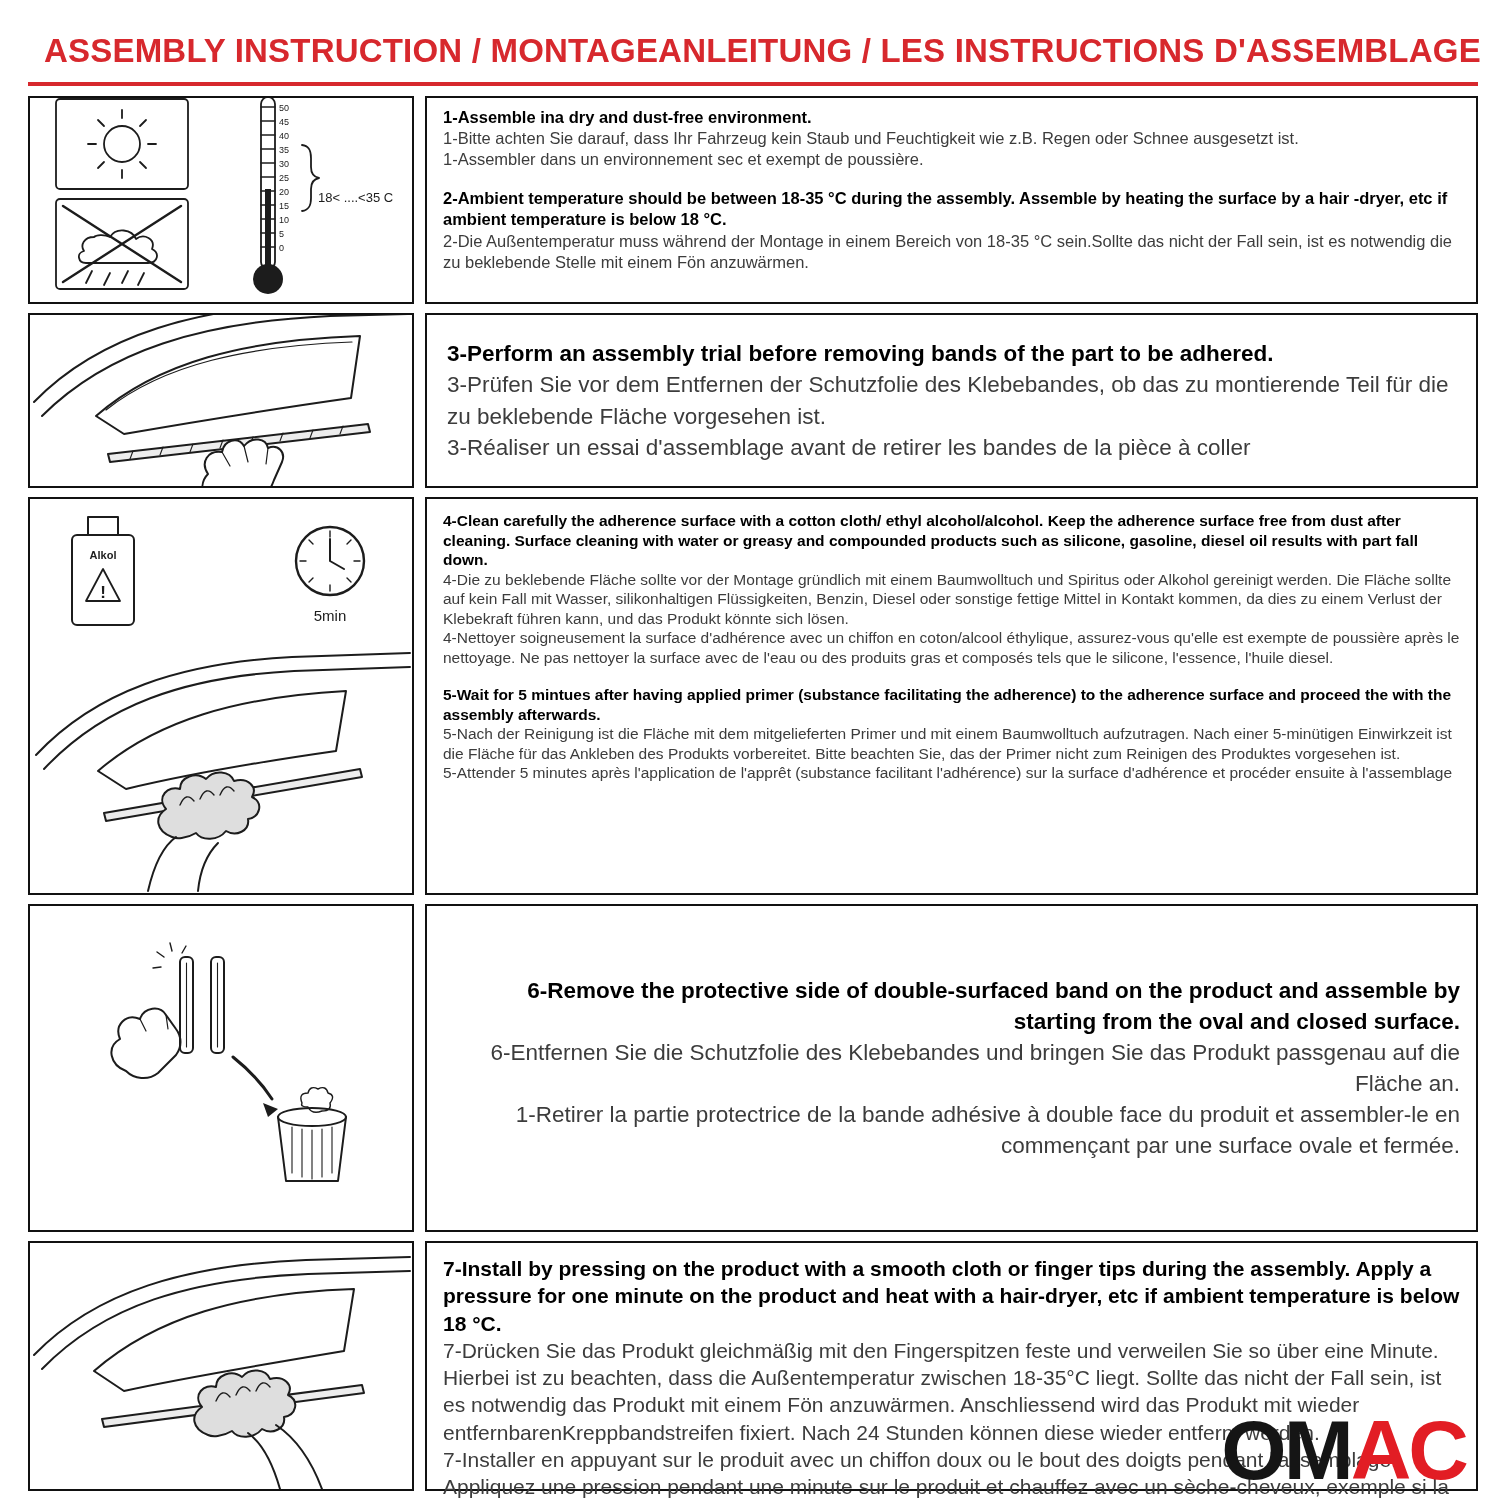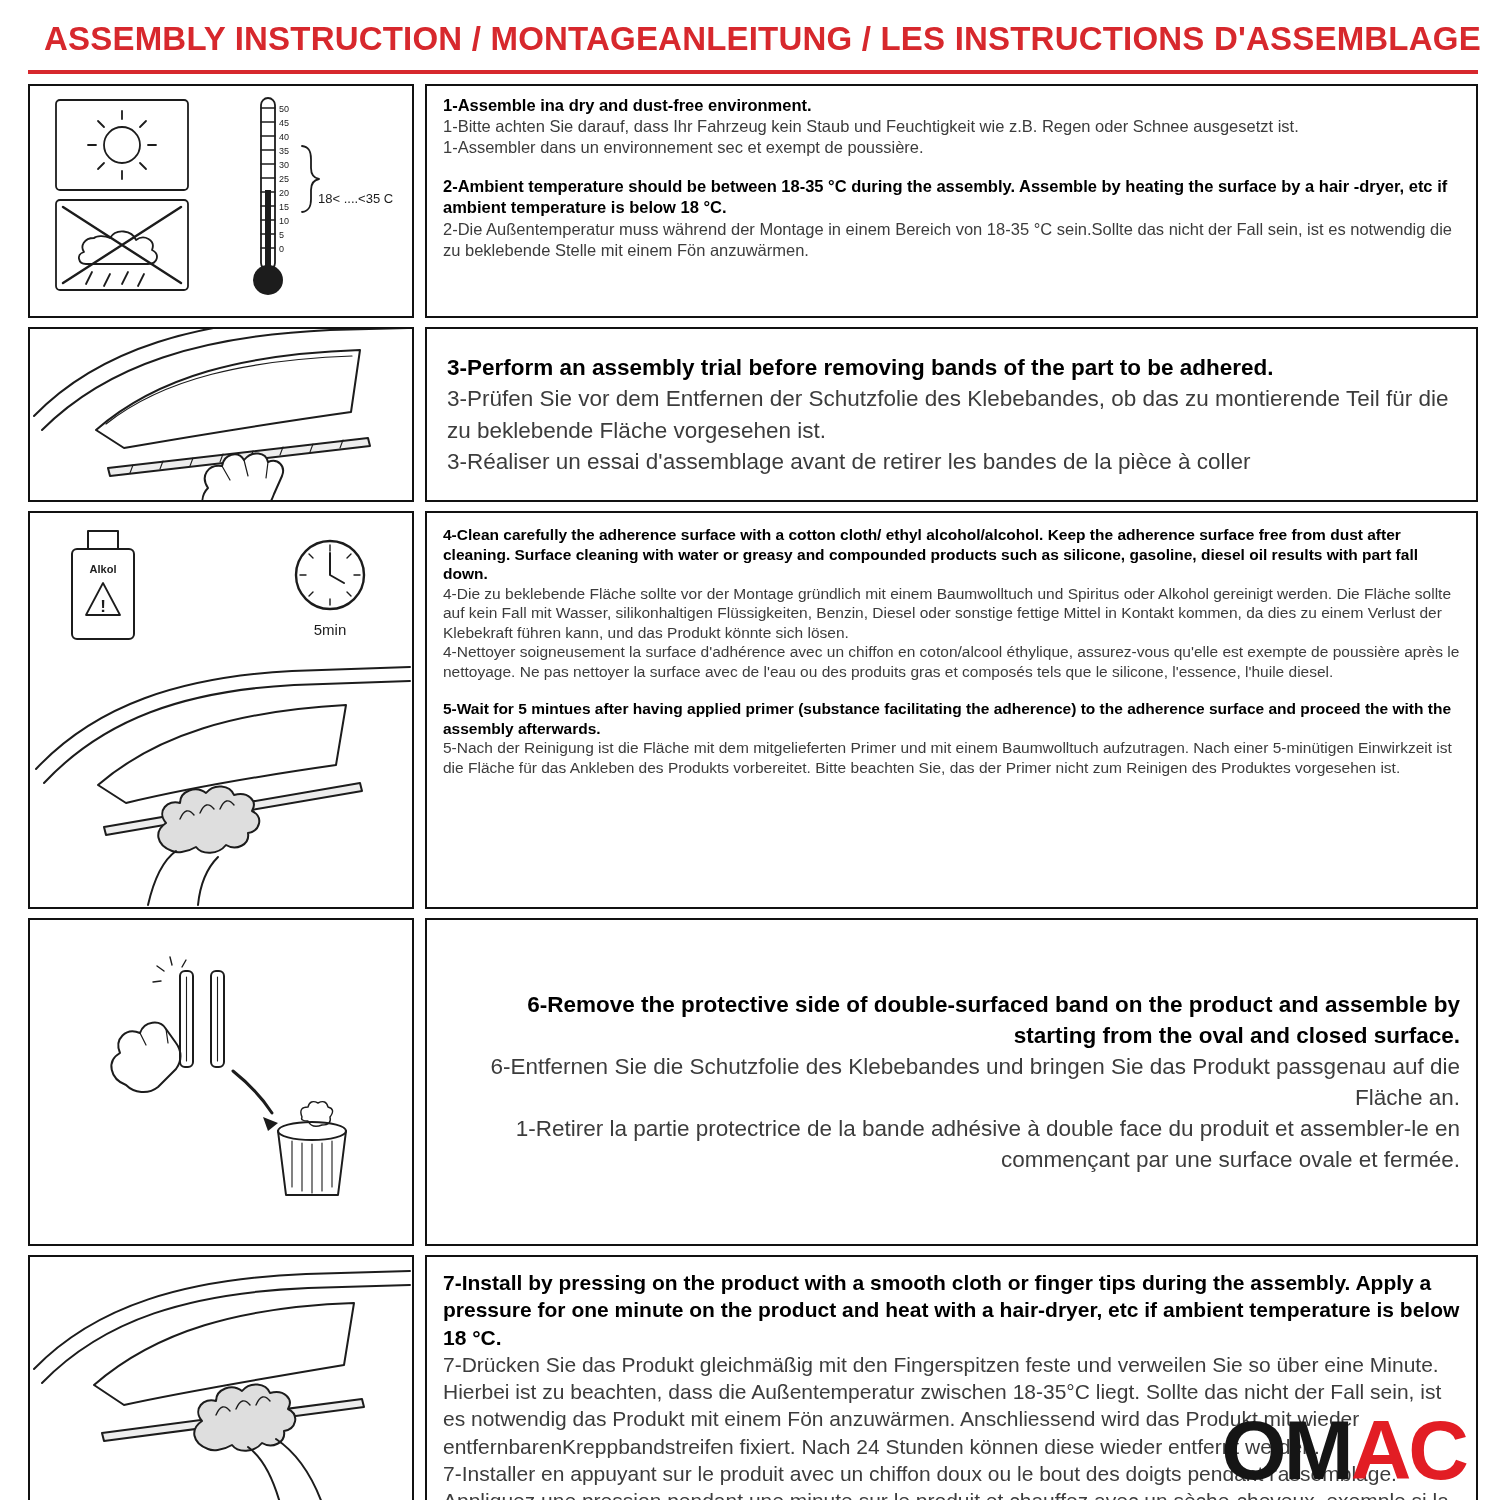--- a/index.html
+++ b/index.html
@@ -2,32 +2,32 @@
 <html><head>
 <meta charset="utf-8">
 <style>
   * { box-sizing: border-box; }
   html, body { margin: 0; padding: 0; }
   body {
     width: 1500px; height: 1500px; background: #ffffff;
     font-family: "Liberation Sans", sans-serif;
     color: #3c3c3c;
   }
-  .page { position: relative; width: 1500px; height: 1500px; padding: 10px 22px 0 28px; overflow: hidden; }
+  .page { position: relative; width: 1500px; height: 1500px; padding: 22px 22px 0 28px; overflow: hidden; }
 
   .title {
     margin: 0; padding: 10px 0 12px 16px;
     border-bottom: 4px solid #d7282d;
     color: #d7282d; font-size: 33px; font-weight: bold; letter-spacing: .2px;
     white-space: nowrap;
   }
 
   .rows { display: flex; flex-direction: column; gap: 9px; margin-top: 10px; }
   .row { display: flex; gap: 11px; }
-  .r1 { height: 234px; border-radius: 14px; } .r2 { height: 175px; border-radius: 31px; } .r3 { height: 398px; }
+  .r1 { height: 208px; border-radius: 14px; } .r2 { height: 175px; border-radius: 31px; } .r3 { height: 398px; }
   .r4 { height: 328px; text-align: right; } .r5 { height: 250px; }
 
   .illu {
     flex: 0 0 386px; width: 386px; border: 2px solid #111;
     display: flex; align-items: center; justify-content: center;
     background: #fff; overflow: hidden;
   }
   .illu svg { display: block; }
   .illu text { font-family: "Liberation Sans", sans-serif; fill: #1c1c1c; }
 
@@ -170,20 +170,21 @@
           <text x="73" y="99" font-size="17" font-weight="bold" text-anchor="middle">!</text>
           <text x="300" y="122" font-size="15" text-anchor="middle">5min</text>
         </svg>
       </div>
       <div class="txt dense">
         <p class="b">4-Clean carefully the adherence surface with a cotton cloth/ ethyl alcohol/alcohol. Keep the adherence surface free from dust after cleaning. Surface cleaning with water or greasy and compounded products such as silicone, gasoline, diesel oil results with part fall down.</p>
         <p>4-Die zu beklebende Fläche sollte vor der Montage gründlich mit einem Baumwolltuch und Spiritus oder Alkohol gereinigt werden. Die Fläche sollte auf kein Fall mit Wasser, silikonhaltigen Flüssigkeiten, Benzin, Diesel oder sonstige fettige Mittel in Kontakt kommen, da dies zu einem Verlust der Klebekraft führen kann, und das Produkt könnte sich lösen.</p>
         <p>4-Nettoyer soigneusement la surface d'adhérence avec un chiffon en coton/alcool éthylique, assurez-vous qu'elle est exempte de poussière après le nettoyage. Ne pas nettoyer la surface avec de l'eau ou des produits gras et composés tels que le silicone, l'essence, l'huile diesel.</p>
         <p class="b gap">5-Wait for 5 mintues after having applied primer (substance facilitating the adherence) to the adherence surface and proceed the with the assembly afterwards.</p>
         <p>5-Nach der Reinigung ist die Fläche mit dem mitgelieferten Primer und mit einem Baumwolltuch aufzutragen. Nach einer 5-minütigen Einwirkzeit ist die Fläche für das Ankleben des Produkts vorbereitet. Bitte beachten Sie, das der Primer nicht zum Reinigen des Produktes vorgesehen ist.</p>
+        <p>5-Attender 5 minutes après l'application de l'apprêt (substance facilitant l'adhérence) sur la surface d'adhérence et procéder ensuite à l'assemblage</p>
       </div>
     </section>
 
     <section class="row r4">
       <div class="illu">
         <svg width="382" height="254" viewBox="0 0 382 254">
           <g fill="none" stroke="#1c1c1c" stroke-width="2" stroke-linecap="round" stroke-linejoin="round">
             <g>
               <path d="M96,130 C80,124 76,106 90,98 C84,84 96,72 110,78 C114,66 130,64 136,74 L146,88 C152,96 152,106 146,114 L128,132 C118,140 104,138 96,130 Z" fill="#ffffff"></path>
               <path stroke-width="1.2" d="M110,78 l6,12 M136,74 l2,14"></path>

